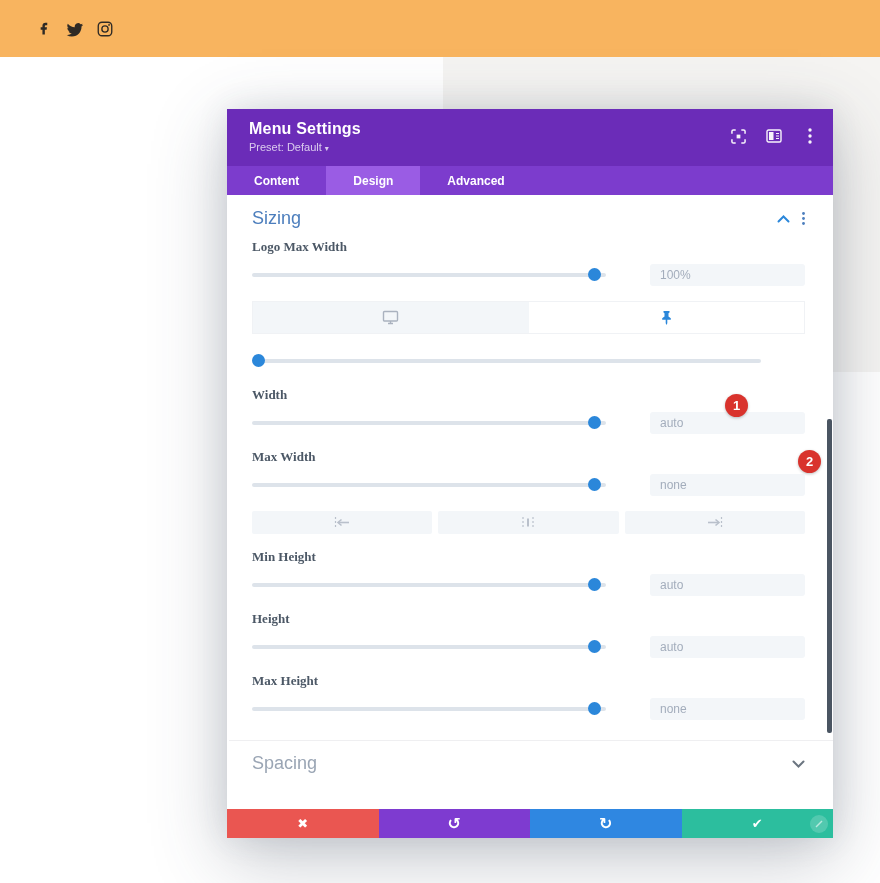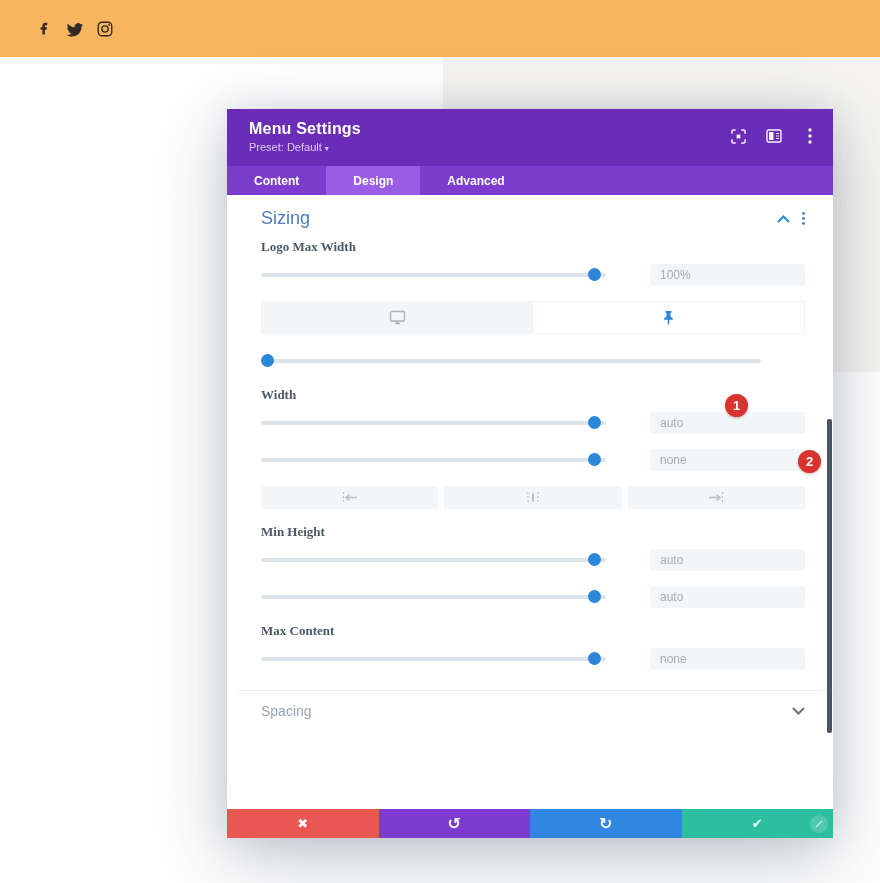--- a/index.html
+++ b/index.html
@@ -43,21 +43,21 @@
   .tabbar { background:#7c3ccd; height:29px; flex:0 0 29px; display:flex; }
   .tab {
     color:#fff; font-size:12px; font-weight:bold; padding:0 27px;
     display:flex; align-items:center; cursor:pointer;
   }
   .tab.active { background:#9a5ce4; }
 
   
   .modal-body {
     flex:1 1 auto; background:#fff; overflow:hidden; position:relative;
-    padding:0 28px 0 34px;
+    padding:0 28px 0 25px;
   }
   .section-head {
     display:flex; align-items:center; justify-content:space-between;
     padding:13px 0 10px 0;
   }
   .section-title { font-size:18px; color:#4c7ebd; font-weight:normal; }
   .section-head-icons { display:flex; gap:12px; align-items:center; }
   .sicon { cursor:pointer; display:flex; align-items:center; justify-content:center; }
 
   .field { margin-bottom:15px; }
@@ -95,21 +95,21 @@
   .align-btn {
     flex:1; height:23px; background:#f3f6f9; border-radius:2px;
     display:flex; align-items:center; justify-content:center; cursor:pointer;
   }
 
   .divider { border-top:1px solid #efeff1; margin:20px -28px 0 -23px; }
   .spacing-row {
     display:flex; align-items:center; justify-content:space-between;
     padding:12px 0 10px 0; cursor:pointer;
   }
-  .spacing-title { font-size:14px; color:#9aa5b4; font-weight:normal; }
+  .spacing-title { font-size:18px; color:#9aa5b4; font-weight:normal; }
 
   
   .num-badge {
     position:absolute; width:23px; height:23px; border-radius:50%;
     background:#d9332d; color:#fff; font-size:13px; font-weight:bold;
     display:flex; align-items:center; justify-content:center; z-index:30;
     box-shadow:0 1px 3px rgba(0,0,0,.25);
   }
   .badge-1 { left:498px; top:199px; }
   .badge-2 { left:571px; top:255px; }
@@ -260,20 +260,21 @@
       <div class="slider-row">
         <div class="slider">
           <div class="slider-track"></div>
             <div class="slider-thumb" style="left:calc(98% - 11px);"></div>
         </div>
         <input class="value-input" type="text" placeholder="auto" style="">
       </div>
     </div>
 
     <div class="field">
+      <div class="field-label">Max Width</div>
       <div class="slider-row">
         <div class="slider">
           <div class="slider-track"></div>
             <div class="slider-thumb" style="left:calc(98% - 11px);"></div>
         </div>
         <input class="value-input" type="text" placeholder="none" style="">
       </div>
     </div>
 
     <div class="field">
@@ -306,31 +307,32 @@
       <div class="slider-row">
         <div class="slider">
           <div class="slider-track"></div>
             <div class="slider-thumb" style="left:calc(98% - 11px);"></div>
         </div>
         <input class="value-input" type="text" placeholder="auto" style="">
       </div>
     </div>
 
     <div class="field">
+      <div class="field-label">Height</div>
       <div class="slider-row">
         <div class="slider">
           <div class="slider-track"></div>
             <div class="slider-thumb" style="left:calc(98% - 11px);"></div>
         </div>
         <input class="value-input" type="text" placeholder="auto" style="">
       </div>
     </div>
 
     <div class="field">
-      <div class="field-label">Max Content</div>
+      <div class="field-label">Max Height</div>
       <div class="slider-row">
         <div class="slider">
           <div class="slider-track"></div>
             <div class="slider-thumb" style="left:calc(98% - 11px);"></div>
         </div>
         <input class="value-input" type="text" placeholder="none" style="">
       </div>
     </div>
 
     <div class="divider"></div>

